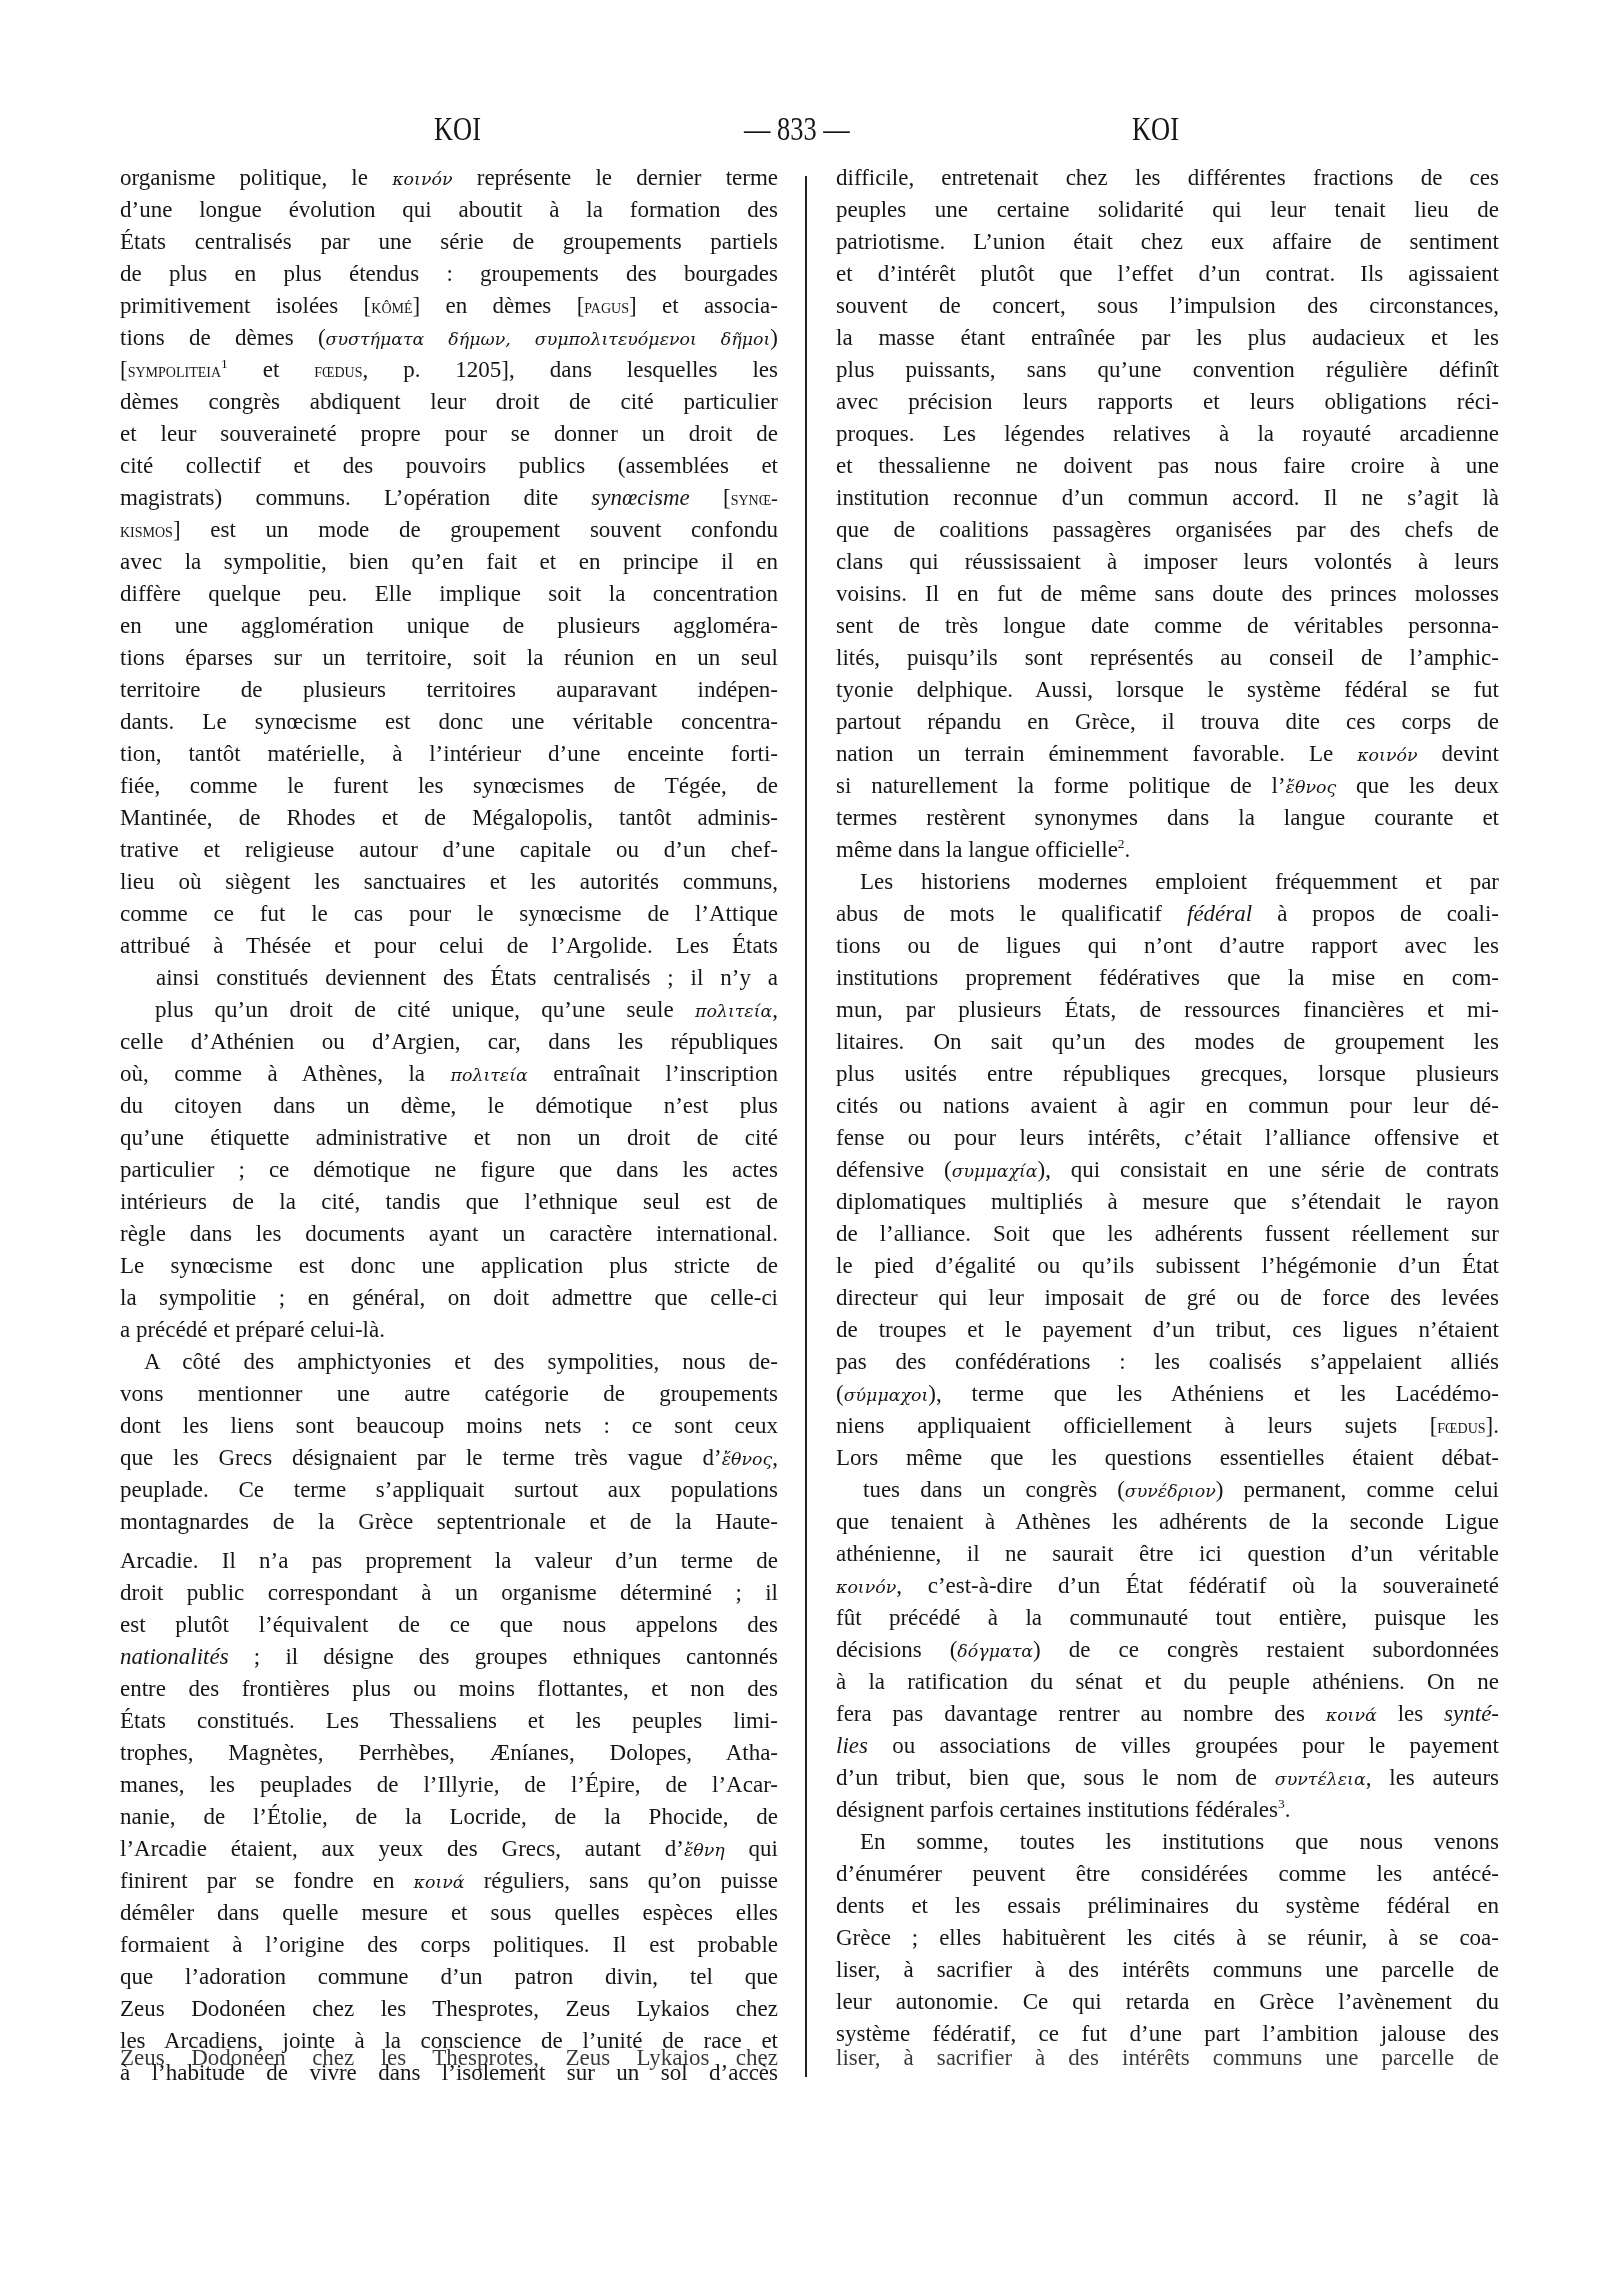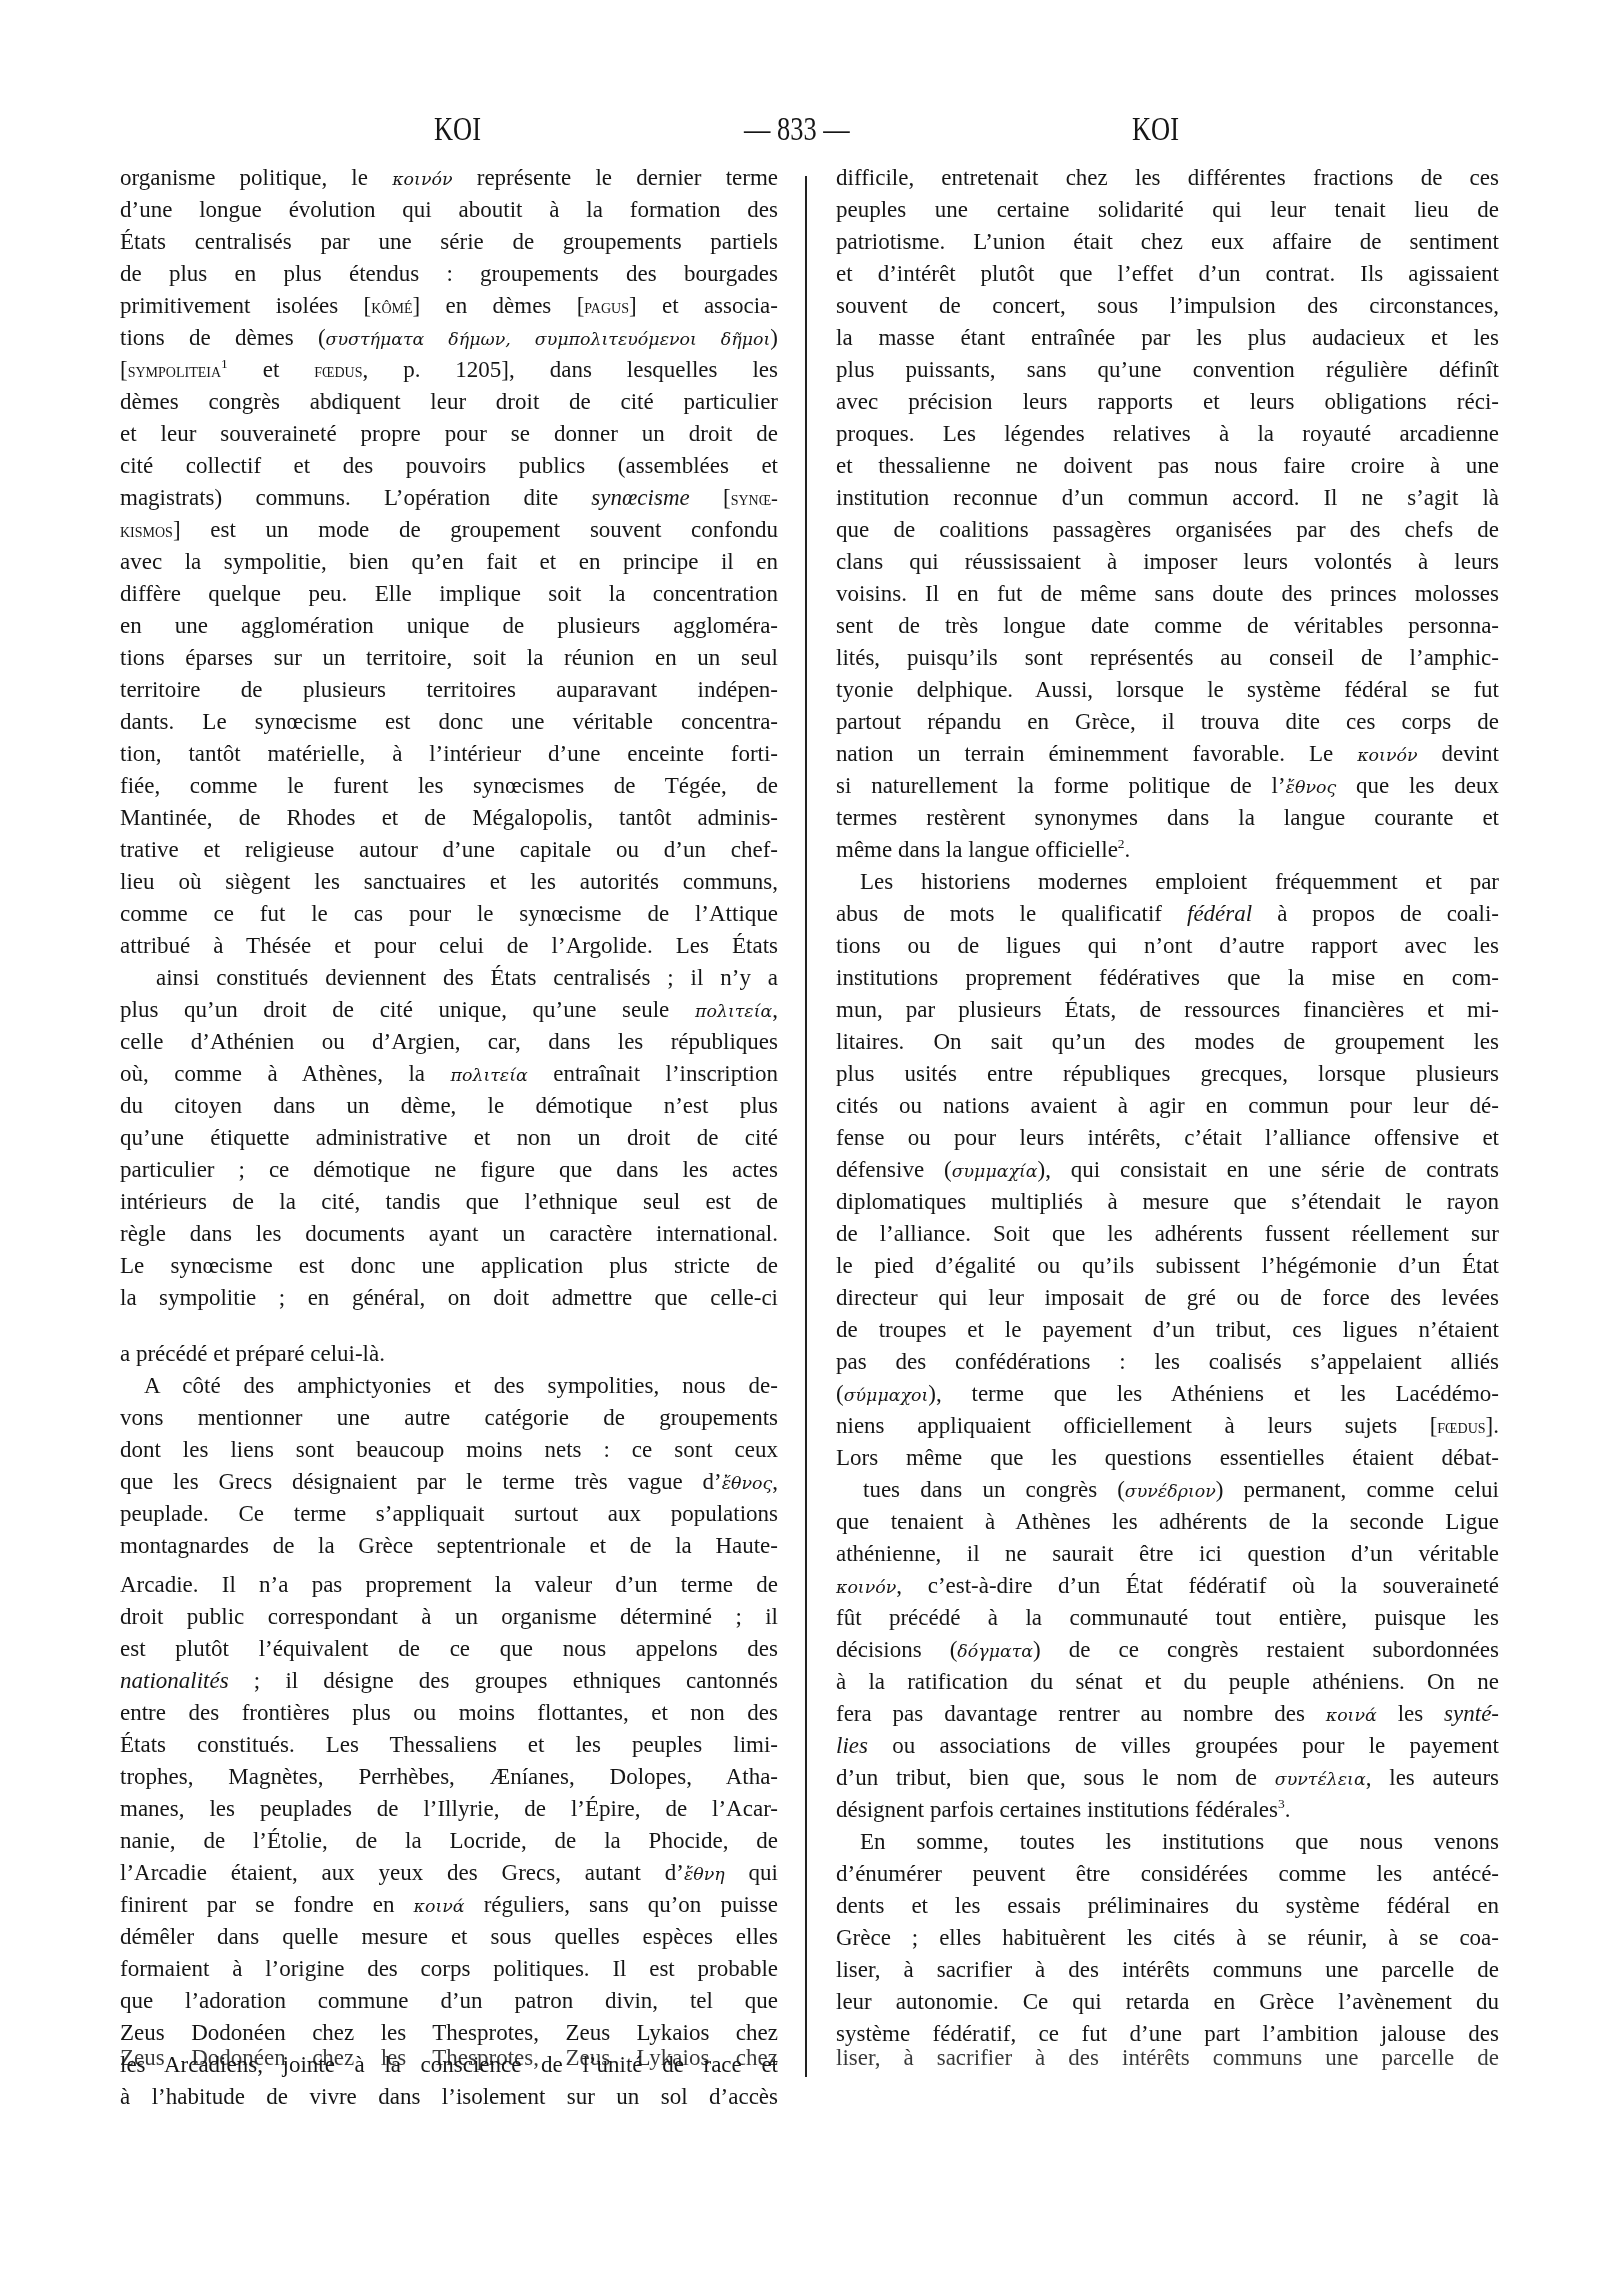--- a/index.html
+++ b/index.html
@@ -56,31 +56,31 @@
     <div class="line" style="white-space: nowrap;"><span class="" style="white-space: normal;">territoire de plusieurs territoires auparavant indépen-</span></div>
     <div class="line" style="white-space: nowrap;"><span class="" style="white-space: normal;">dants. Le synœcisme est donc une véritable concentra-</span></div>
     <div class="line" style="white-space: nowrap;"><span class="" style="white-space: normal;">tion, tantôt matérielle, à l’intérieur d’une enceinte forti-</span></div>
     <div class="line" style="white-space: nowrap;"><span class="" style="white-space: normal;">fiée, comme le furent les synœcismes de Tégée, de</span></div>
     <div class="line" style="white-space: nowrap;"><span class="" style="white-space: normal;">Mantinée, de Rhodes et de Mégalopolis, tantôt adminis-</span></div>
     <div class="line" style="white-space: nowrap;"><span class="" style="white-space: normal;">trative et religieuse autour d’une capitale ou d’un chef-</span></div>
     <div class="line" style="white-space: nowrap;"><span class="" style="white-space: normal;">lieu où siègent les sanctuaires et les autorités communs,</span></div>
     <div class="line" style="white-space: nowrap;"><span class="" style="white-space: normal;">comme ce fut le cas pour le synœcisme de l’Attique</span></div>
     <div class="line" style="white-space: nowrap;"><span class="" style="white-space: normal;">attribué à Thésée et pour celui de l’Argolide. Les États</span></div>
     <div class="line" style="white-space: nowrap; margin-left: 36px;"><span class="" style="white-space: normal;">ainsi constitués deviennent des États centralisés ; il n’y a</span></div>
-    <div class="line" style="white-space: nowrap;"><span class="" style="white-space: normal;">plus qu’un droit de cité unique, qu’une seule </span><span class="g" style="white-space: normal;">πολιτεία</span><span class="" style="white-space: normal;">,</span></div>
+    <div class="line" style="white-space: nowrap; margin-left: 35px;"><span class="" style="white-space: normal;">plus qu’un droit de cité unique, qu’une seule </span><span class="g" style="white-space: normal;">πολιτεία</span><span class="" style="white-space: normal;">,</span></div>
     <div class="line" style="white-space: nowrap;"><span class="" style="white-space: normal;">celle d’Athénien ou d’Argien, car, dans les républiques</span></div>
     <div class="line" style="white-space: nowrap;"><span class="" style="white-space: normal;">où, comme à Athènes, la </span><span class="g" style="white-space: normal;">πολιτεία</span><span class="" style="white-space: normal;"> entraînait l’inscription</span></div>
     <div class="line" style="white-space: nowrap;"><span class="" style="white-space: normal;">du citoyen dans un dème, le démotique n’est plus</span></div>
     <div class="line" style="white-space: nowrap;"><span class="" style="white-space: normal;">qu’une étiquette administrative et non un droit de cité</span></div>
     <div class="line" style="white-space: nowrap;"><span class="" style="white-space: normal;">particulier ; ce démotique ne figure que dans les actes</span></div>
     <div class="line" style="white-space: nowrap;"><span class="" style="white-space: normal;">intérieurs de la cité, tandis que l’ethnique seul est de</span></div>
     <div class="line" style="white-space: nowrap;"><span class="" style="white-space: normal;">règle dans les documents ayant un caractère international.</span></div>
     <div class="line" style="white-space: nowrap;"><span class="" style="white-space: normal;">Le synœcisme est donc une application plus stricte de</span></div>
     <div class="line" style="white-space: nowrap;"><span class="" style="white-space: normal;">la sympolitie ; en général, on doit admettre que celle-ci</span></div>
-    <div class="line last" style="white-space: nowrap; margin-top: 24px;"><span class="" style="white-space: normal;">a précédé et préparé celui-là.</span></div>
+    <div class="line last" style="white-space: nowrap;"><span class="" style="white-space: normal;">a précédé et préparé celui-là.</span></div>
     <div class="line indent" style="white-space: nowrap;"><span class="" style="white-space: normal;">A côté des amphictyonies et des sympolities, nous de-</span></div>
     <div class="line" style="white-space: nowrap;"><span class="" style="white-space: normal;">vons mentionner une autre catégorie de groupements</span></div>
     <div class="line" style="white-space: nowrap;"><span class="" style="white-space: normal;">dont les liens sont beaucoup moins nets : ce sont ceux</span></div>
     <div class="line" style="white-space: nowrap;"><span class="" style="white-space: normal;">que les Grecs désignaient par le terme très vague d’</span><span class="g" style="white-space: normal;">ἔθνος</span><span class="" style="white-space: normal;">,</span></div>
     <div class="line" style="white-space: nowrap;"><span class="" style="white-space: normal;">peuplade. Ce terme s’appliquait surtout aux populations</span></div>
     <div class="line" style="white-space: nowrap;"><span class="" style="white-space: normal;">montagnardes de la Grèce septentrionale et de la Haute-</span></div>
     <div class="line" style="white-space: nowrap; margin-top: 7px;"><span class="" style="white-space: normal;">Arcadie. Il n’a pas proprement la valeur d’un terme de</span></div>
     <div class="line" style="white-space: nowrap;"><span class="" style="white-space: normal;">droit public correspondant à un organisme déterminé ; il</span></div>
     <div class="line" style="white-space: nowrap;"><span class="" style="white-space: normal;">est plutôt l’équivalent de ce que nous appelons des</span></div>
     <div class="line" style="white-space: nowrap;"><span class="i" style="white-space: normal;">nationalités</span><span class="" style="white-space: normal;"> ; il désigne des groupes ethniques cantonnés</span></div>

